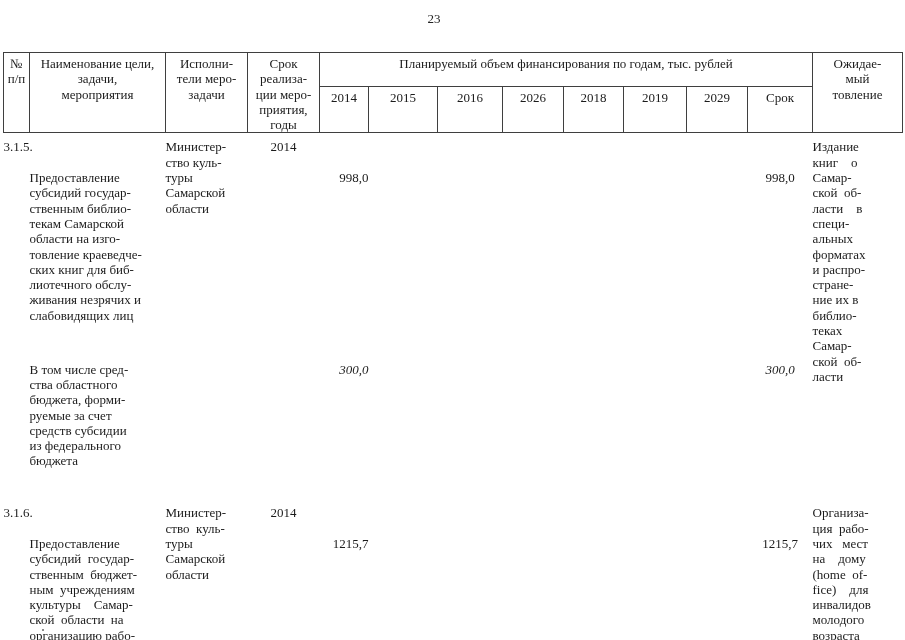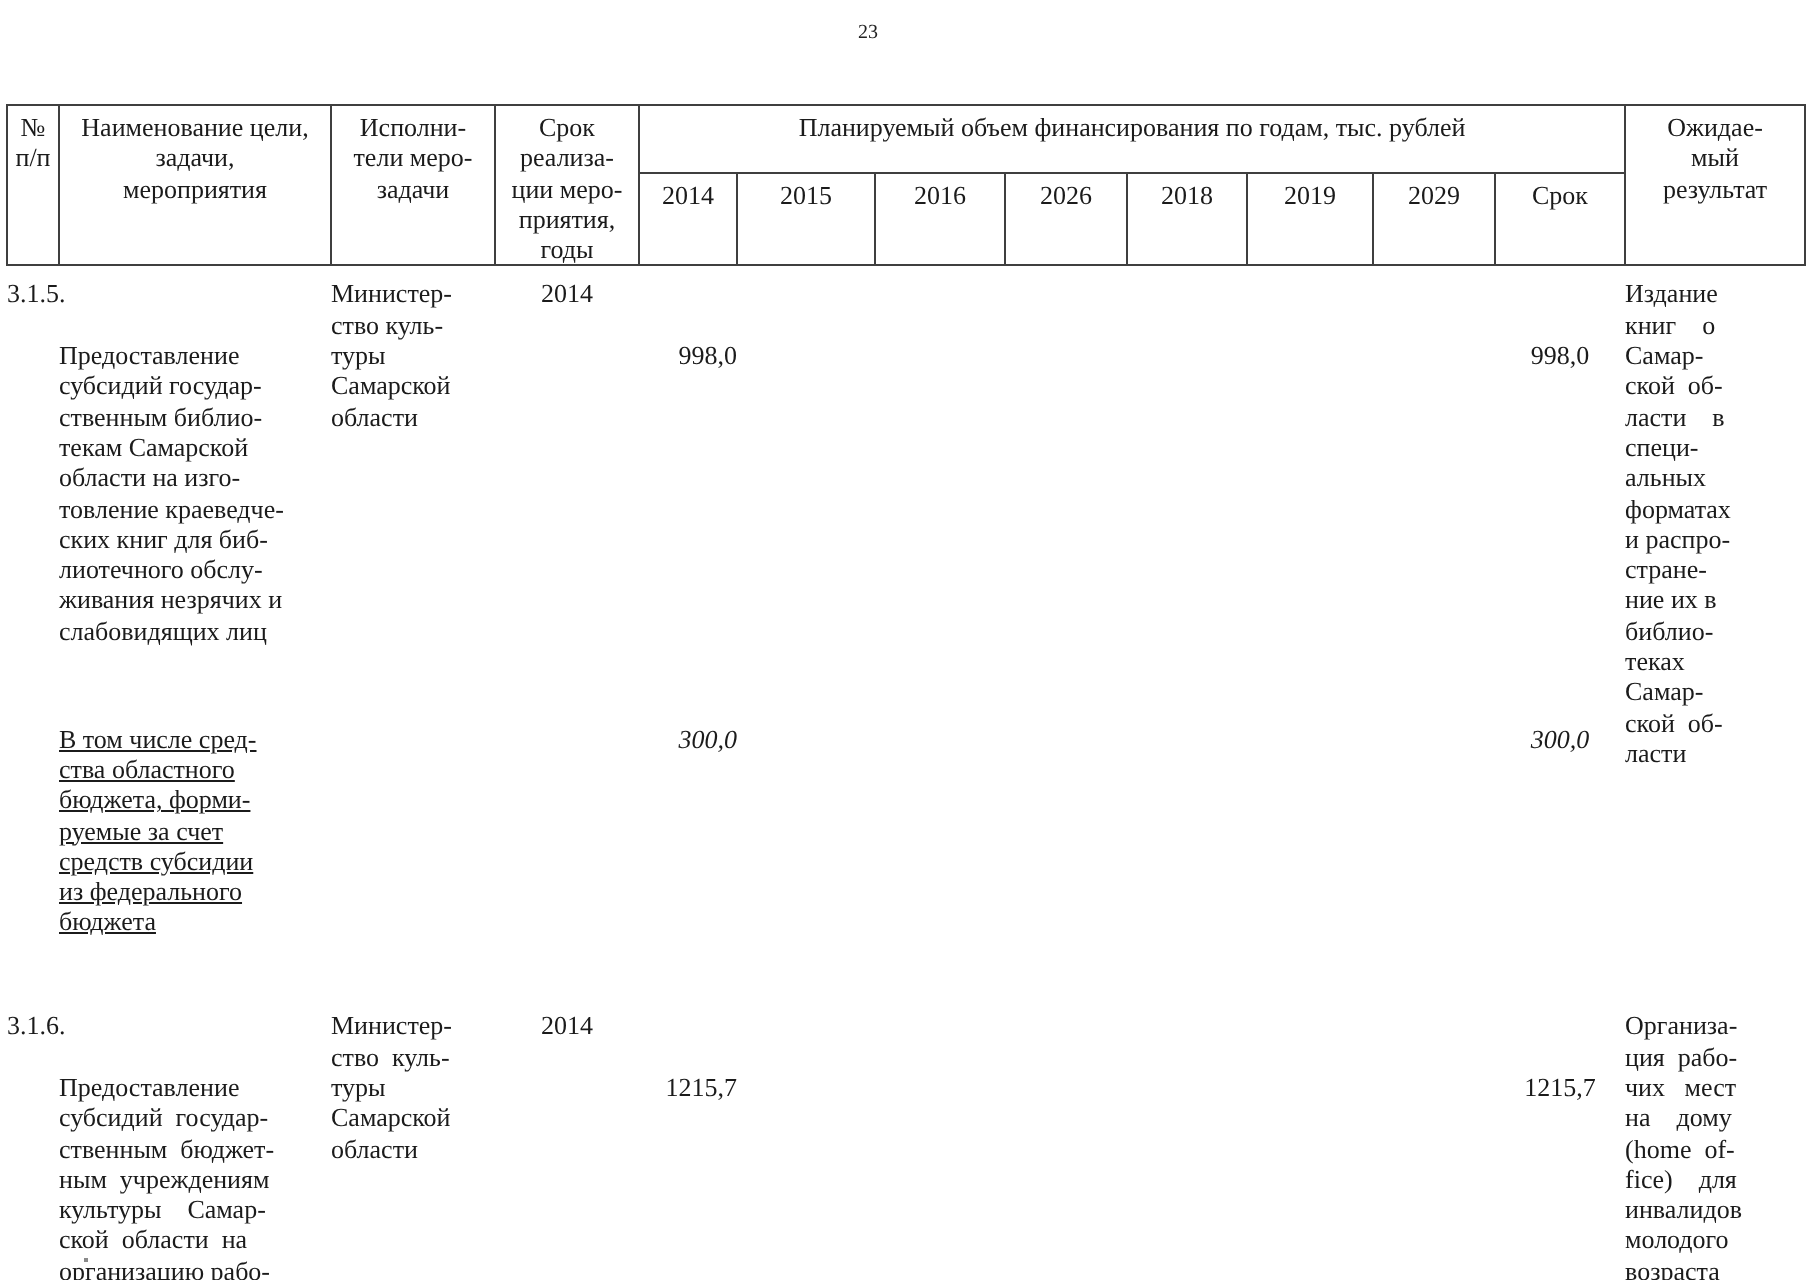--- a/index.html
+++ b/index.html
@@ -14,21 +14,21 @@
     font-family: "Liberation Serif", "DejaVu Serif", serif;
     color: #1b1b1b;
     overflow: hidden;
   }
   .page-number {
     position: absolute;
     top: 11px;
     left: 400px;
     width: 68px;
     text-align: center;
-    font-size: 10px;
+    font-size: 13px;
     color: #222;
     font-family: Liberation Serif, serif;
   }
   table.doc-table {
     position: absolute;
     left: 3px;
     top: 52px;
     width: 899px;
     border-collapse: collapse;
     table-layout: fixed;
@@ -55,21 +55,21 @@
     overflow: visible;
   }
   tr.body-row-1 td { height: 276px; }
   td.cell-num   { padding-left: 1px; }
   td.cell-name  { padding-left: 17px; }
   td.cell-exec  { padding-left: 12px; }
   td.cell-term  { text-align: center; }
   td.cell-ynum  { text-align: right; padding-right: 2px; }
   td.cell-total { text-align: center; }
   td.cell-result { padding-left: 5px; padding-right: 1px; }
-  .note-para  { margin-top: 8px; text-decoration: underline; }
+  .note-para  { margin-top: 8px; }
   .note-value { margin-top: 146px; font-style: italic; }
   .speck {
     position: absolute;
     left: 42px;
     top: 629px;
     width: 2px;
     height: 2px;
     background: #8a8a8a;
   }
 </style>
@@ -105,21 +105,21 @@
 тели меро-
 задачи</th>
       <th rowspan="2">Срок
 реализа-
 ции меро-
 приятия,
 годы</th>
       <th colspan="8">Планируемый объем финансирования по годам, тыс. рублей</th>
       <th rowspan="2">Ожидае-
 мый
-результат</th>
+товление</th>
     </tr>
     <tr class="head-years">
       <th>2014</th>
       <th>2015</th>
       <th>2016</th>
       <th>2026</th>
       <th>2018</th>
       <th>2019</th>
       <th>2029</th>
       <th>Срок</th>

